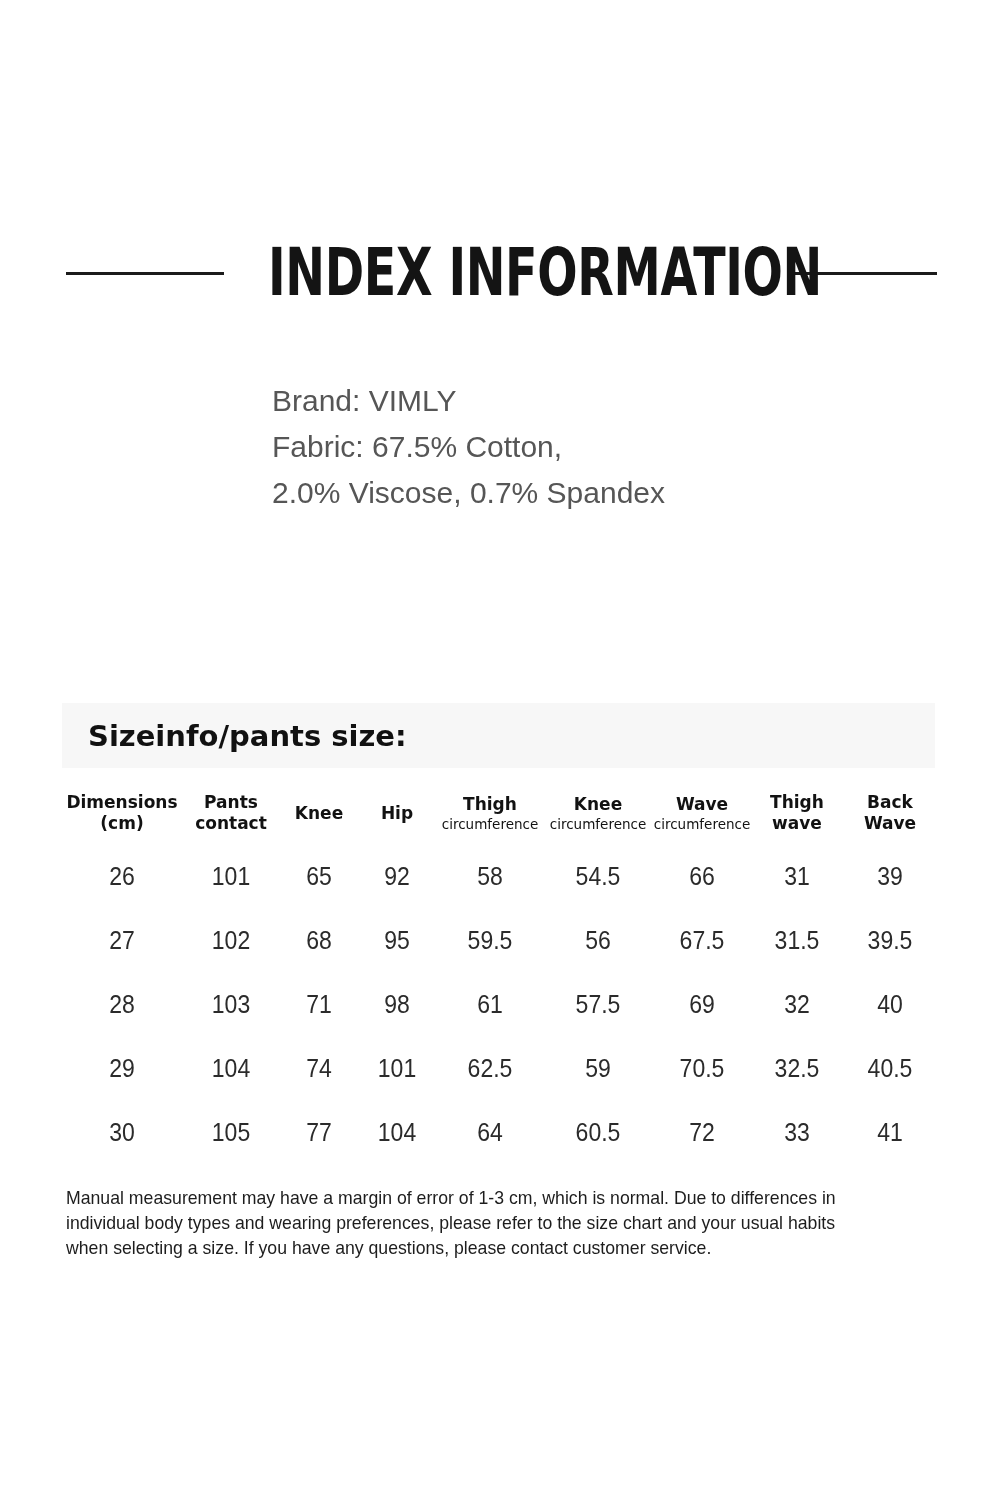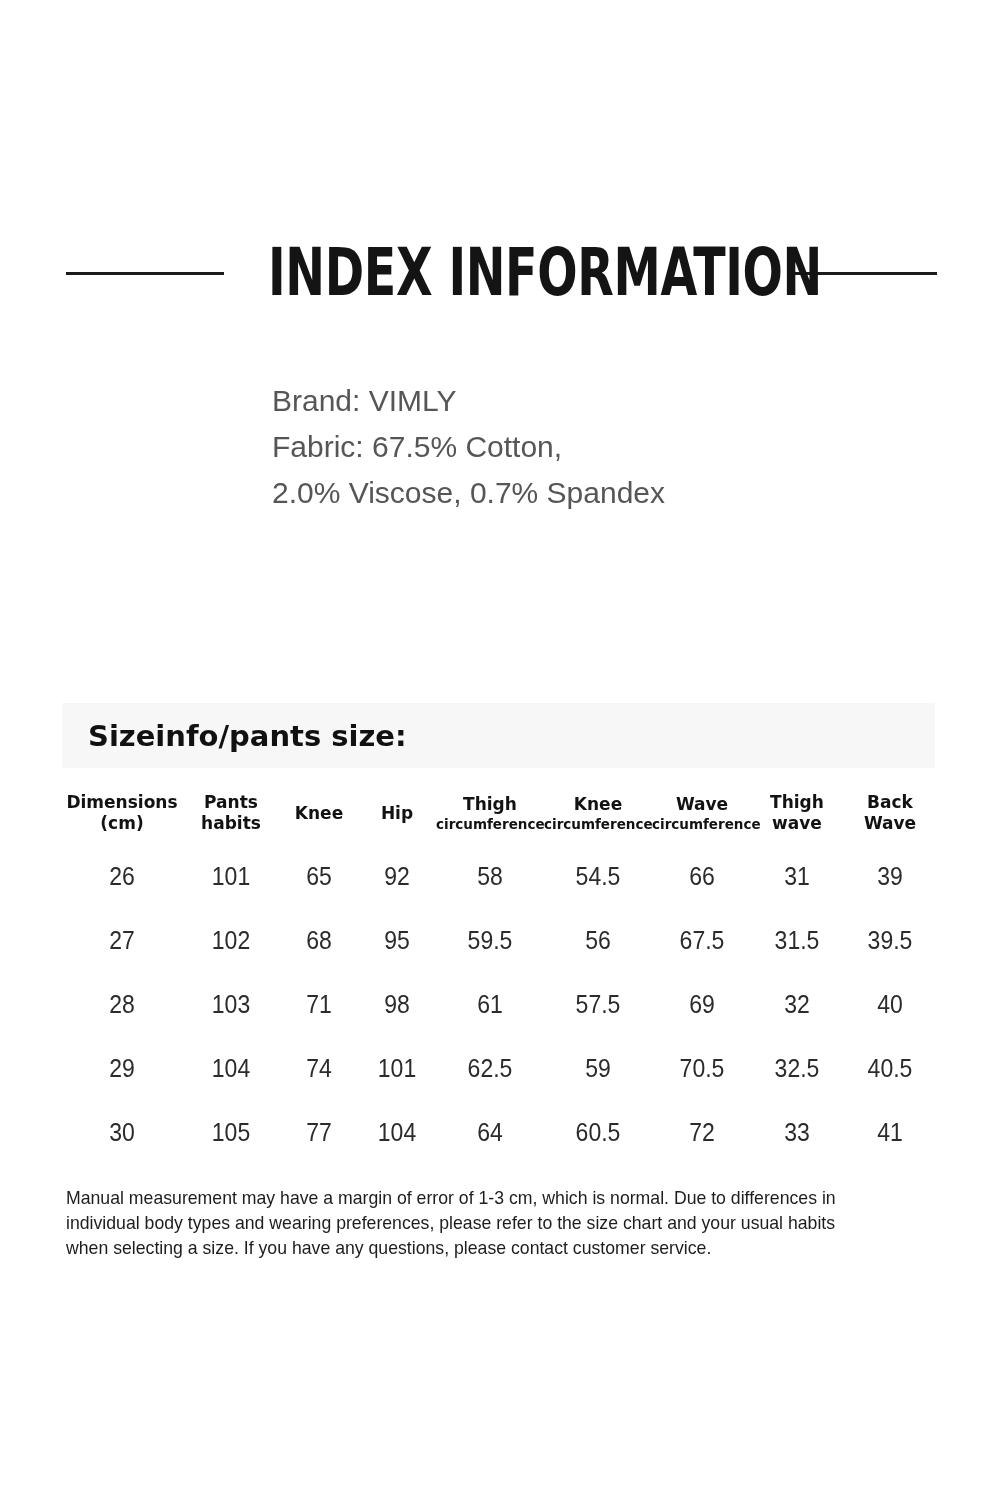--- a/index.html
+++ b/index.html
@@ -105,21 +105,21 @@
   }
   .size-table thead th {
     height: 62px;
     font-family: "DejaVu Sans", sans-serif;
     font-weight: 700;
     color: #121212;
     font-size: 17px;
     line-height: 20px;
   }
   .hdr-main { display: block; font-size: 17px; line-height: 21px; }
-  .hdr-sub  { display: block; font-size: 13.5px; line-height: 18px; font-weight: 700; }
+  .hdr-sub  { display: block; font-size: 13.5px; line-height: 18px; font-weight: 400; }
 
   .size-table tbody td {
     height: 64px;
     font-family: "Liberation Sans", sans-serif;
     font-weight: 400;
     font-size: 25px;
     color: #2b2b2b;
     transform: scaleX(0.92);
   }
 
@@ -180,21 +180,21 @@
       <col class="col-back">
   </colgroup>
   <thead>
     <tr>
       <th>
         <span class="hdr-main">Dimensions</span>
         <span class="hdr-main">(cm)</span>
       </th>
       <th>
         <span class="hdr-main">Pants</span>
-        <span class="hdr-main">habits</span>
+        <span class="hdr-main">contact</span>
       </th>
       <th>
         <span class="hdr-main">Knee</span>
       </th>
       <th>
         <span class="hdr-main">Hip</span>
       </th>
       <th>
         <span class="hdr-main">Thigh</span>
         <span class="hdr-sub">circumference</span>

